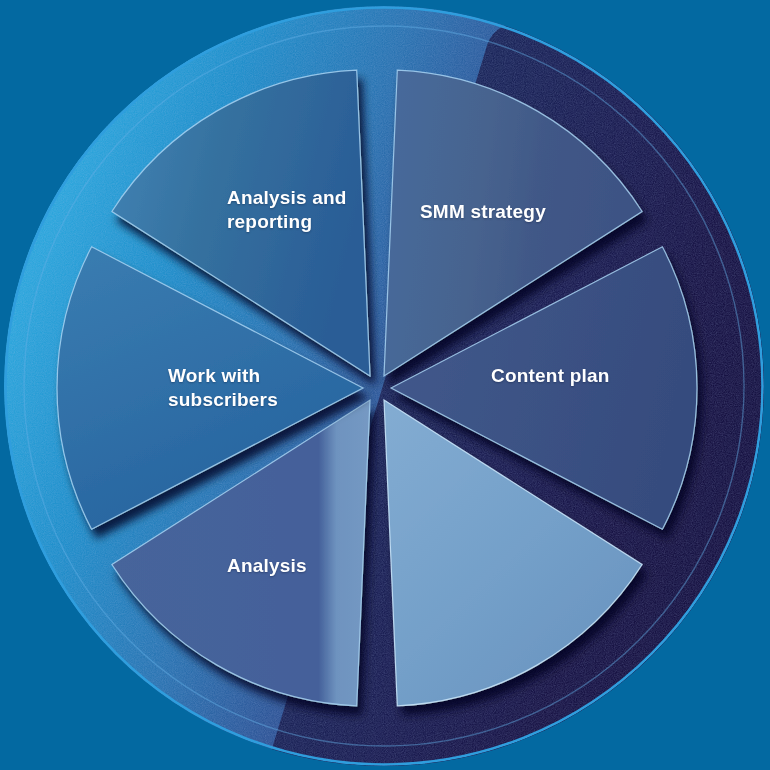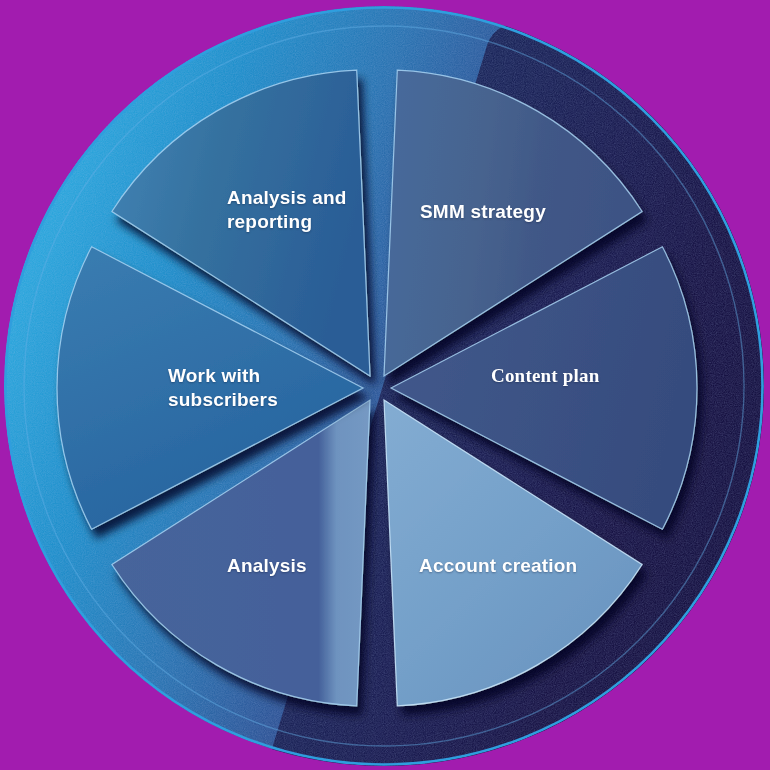--- a/index.html
+++ b/index.html
@@ -5,33 +5,33 @@
   html, body {
     margin: 0; padding: 0;
     background: #000;
     width: 770px; height: 770px;
     overflow: hidden;
     font-family: "Liberation Sans", sans-serif;
   }
   .stage {
     position: relative;
     width: 770px; height: 770px;
-    background: #a21caf;
+    background: #0369a1;
   }
   .stage svg { position: absolute; left: 0; top: 0; }
   .lbl {
     position: absolute;
     color: #ffffff;
     font: 700 19px/24px "Liberation Sans", sans-serif;
     letter-spacing: 0.2px;
     text-shadow: 0 1px 2px rgba(10,20,50,0.35);
   }
   #lbl-analysis { left: 227px; top: 186px; width: 150px; }
   #lbl-smm      { left: 420px; top: 200px; width: 210px; }
-  #lbl-content  { left: 491px; top: 364px; width: 200px; font-family: Liberation Serif, serif; }
+  #lbl-content  { left: 491px; top: 364px; width: 200px; }
   #lbl-account  { left: 419px; top: 554px; width: 230px; }
   #lbl-posting  { left: 227px; top: 554px; width: 130px; }
   #lbl-work     { left: 129px; top: 364px; width: 125px; margin-left: 39px; }
 </style>
 </head>
 <body>
 
 <div class="stage">
 
   <svg width="770" height="770" viewBox="0 0 770 770">
@@ -121,19 +121,18 @@
       <path d="M370,375.9 L111.9,211.5 A306,306 0 0 1 356.7,70.2 Z" fill="url(#gradAnalysis)" stroke="rgba(168,210,242,0.85)" stroke-width="1.2" filter="url(#wedgeShadow)"></path>
     </g>
   </svg>
 
   <div class="lbl" id="lbl-analysis">Analysis and reporting</div>
 
   <div class="lbl" id="lbl-smm">SMM strategy</div>
 
   <div class="lbl" id="lbl-content">Content plan</div>
 
-  <div class="lbl" id="lbl-account">Account creation</div>
 
   <div class="lbl" id="lbl-posting">Analysis</div>
 
   <div class="lbl" id="lbl-work">Work with subscribers</div>
 
 </div>
 
 </body></html>

